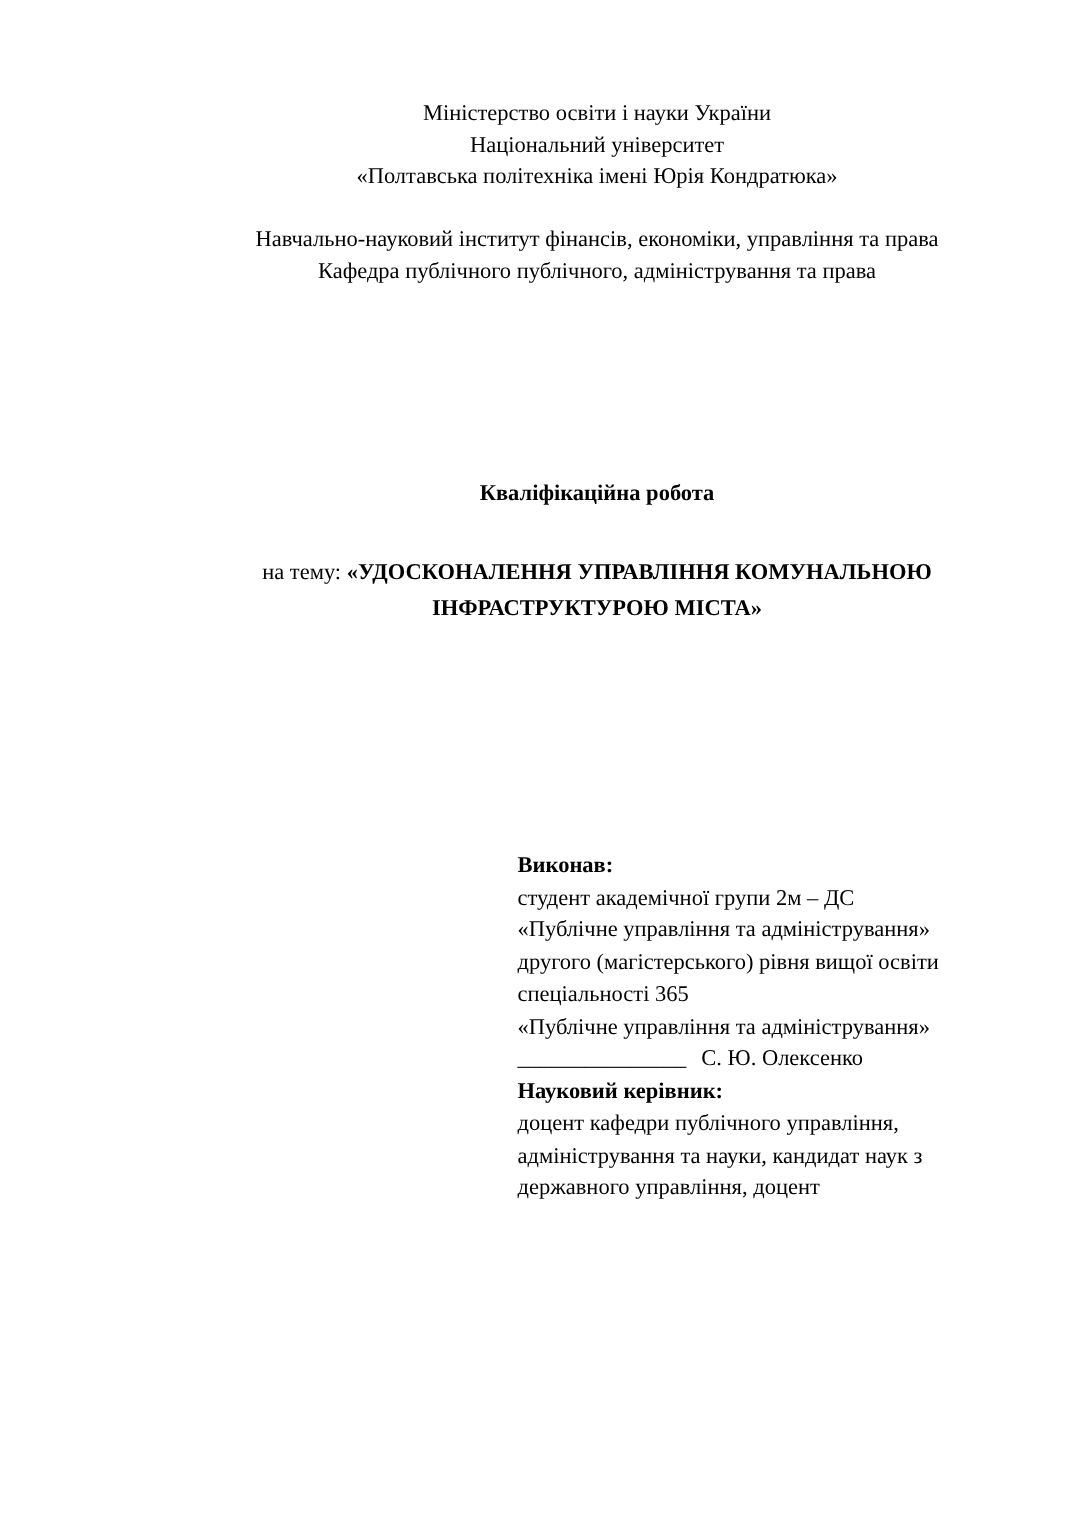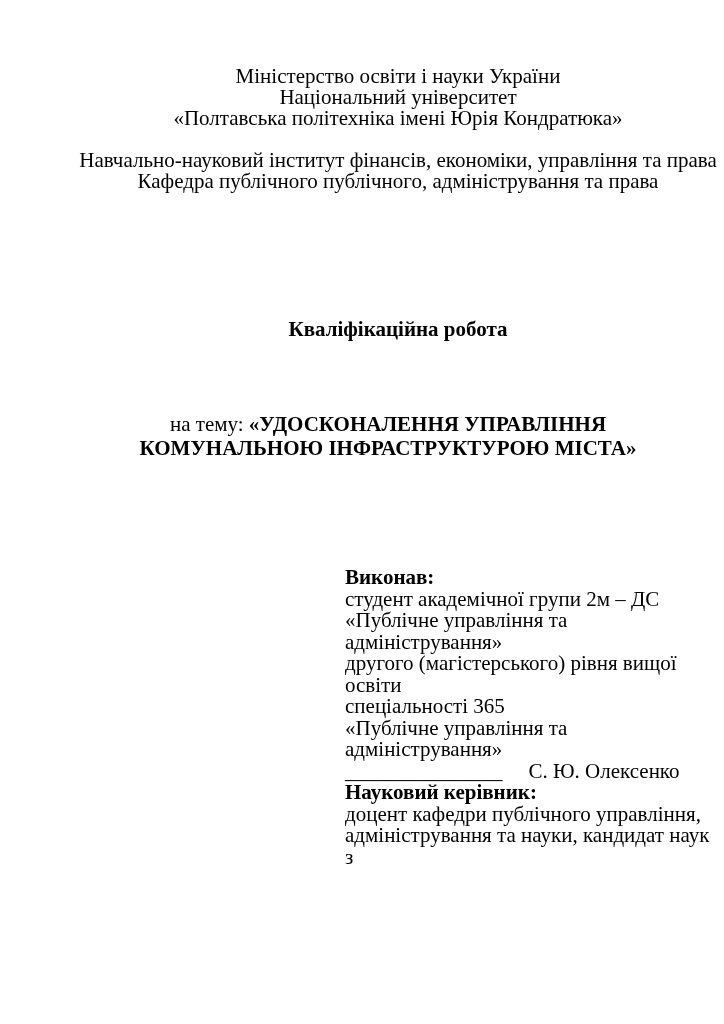--- a/index.html
+++ b/index.html
@@ -7,21 +7,21 @@
     padding: 0;
     background: #ffffff;
   }
   .page {
     position: relative;
     width: 724px;
     height: 1024px;
     background: #ffffff;
     color: #000000;
     font-family: "Liberation Serif", "DejaVu Serif", serif;
-    font-size: 21px;
+    font-size: 15px;
     overflow: hidden;
   }
   .center { text-align: center; }
   .bold { font-weight: bold; }
 
   .header-block {
     position: absolute;
     top: 66px;
     left: 72px;
     right: 0;
@@ -34,35 +34,34 @@
     top: 318px;
     left: 72px;
     right: 0;
     line-height: 22px;
     font-weight: bold;
   }
 
   .topic-block {
     position: absolute;
     top: 370px;
-    left: 108px;
+    left: 118px;
     width: 560px;
     line-height: 24px;
-    margin-top: 42px;
   }
 
   .executor-block {
     position: absolute;
     top: 567px;
     left: 345px;
     width: 370px;
     line-height: 21.5px;
     font-family: Liberation Serif, serif;
   }
-  .sig-name { margin-left: 26px; }
+  .sig-name { margin-left: 10px; }
 
   .footer-block {
     position: absolute;
     top: 893px;
     left: 72px;
     right: 0;
     line-height: 21px;
   }
 </style>
 </head>
@@ -92,16 +91,17 @@
     <div>«Публічне управління та адміністрування»</div>
     <div>другого (магістерського) рівня вищої освіти</div>
     <div>спеціальності 365</div>
     <div>«Публічне управління та адміністрування»</div>
     <div>
       <span>_______________</span><span class="sig-name">С. Ю. Олексенко</span>
     </div>
     <div class="bold">Науковий керівник:</div>
     <div>доцент кафедри публічного управління,</div>
     <div>адміністрування та науки, кандидат наук з</div>
+    <div>державного управління, доцент</div>
   </div>
 
 
 </div>
 
 </body></html>

